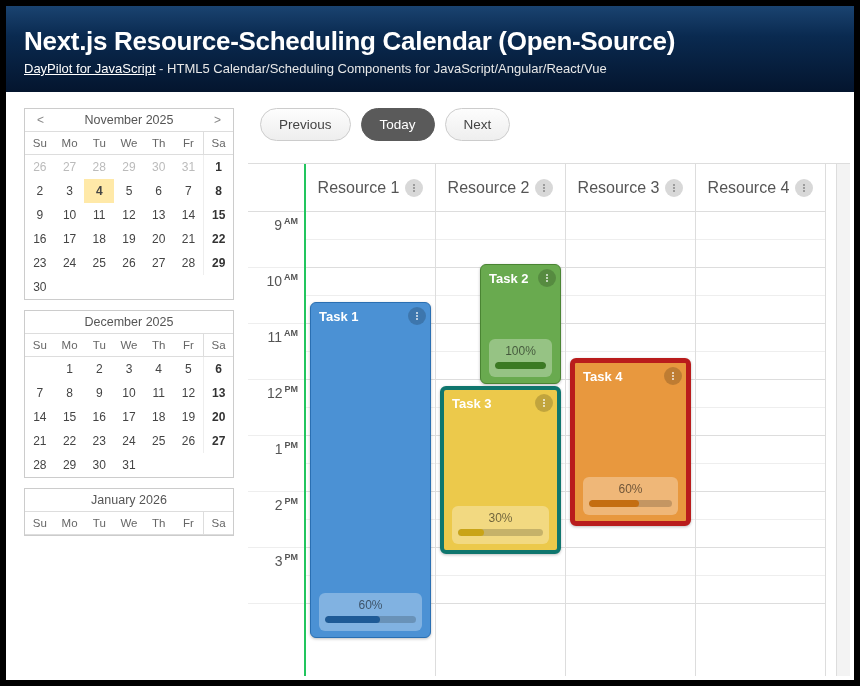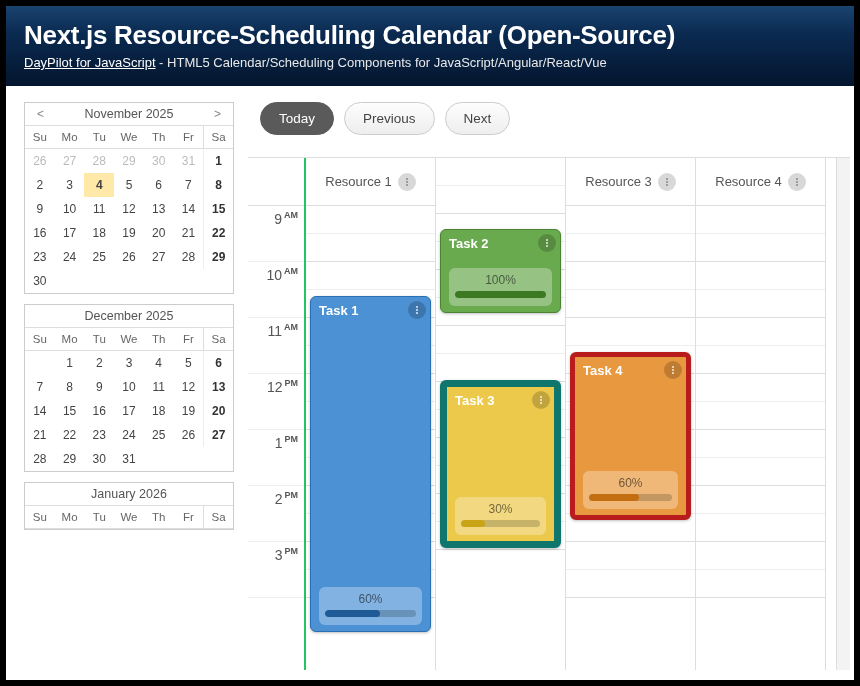--- a/index.html
+++ b/index.html
@@ -1,18 +1,18 @@
 <!DOCTYPE html>
 <html><head>
 <meta charset="utf-8">
 <style>
 * { box-sizing: border-box; margin: 0; padding: 0; }
 body { font-family: 'Segoe UI', Tahoma, sans-serif; background: #000; padding: 6px; }
 .frame { background: #fff; width: 848px; height: 674px; overflow: hidden; }
-.header { background: linear-gradient(180deg, #1a4370 0%, #0a2a50 35%, #04152e 100%); color: #fff; padding: 14px 18px 16px; }
+.header { background: linear-gradient(180deg, #1a4370 0%, #0a2a50 35%, #04152e 100%); color: #fff; padding: 20px 18px 16px; }
 .header h1 { font-size: 26px; font-weight: 700; letter-spacing: -0.3px; }
 .header .sub { font-size: 13px; margin-top: 4px; color: #e8e8e8; }
 .header a { color: #fff; text-decoration: underline; }
 .body { display: flex; padding: 16px 4px 0 18px; gap: 14px; height: calc(100% - 90px); }
 
 .sidebar { width: 210px; flex-shrink: 0; overflow: hidden; }
 .mini-cal { border: 1px solid #ccc; margin-bottom: 10px; font-size: 12px; color: #555; }
 .mc-head { display: flex; justify-content: space-between; align-items: center; padding: 4px 6px; border-bottom: 1px solid #ddd; color: #666; }
 .mc-nav { cursor: pointer; padding: 0 6px; color: #888; }
 .mc-title { font-size: 12.5px; color: #555; }
@@ -30,38 +30,38 @@
 .btn.active { background: #5a5a5a; color: #fff; border-color: #5a5a5a; }
 
 .sched { border-top: 1px solid #ddd; flex: 1; display: flex; overflow: hidden; }
 .timecol { width: 58px; border-right: 2px solid #22c55e; }
 .timecol .th { height: 48px; border-bottom: 1px solid #ddd; }
 .timecell { height: 56px; border-bottom: 1px solid #eee; text-align: right; padding: 4px 6px 0 0; font-size: 14px; color: #555; }
 .timecell sup { font-size: 9px; margin-left: 2px; font-weight: 600; }
 
 .cols { flex: 1; display: flex; position: relative; overflow: hidden; }
 .rcol { width: 130px; border-right: 1px solid #ddd; position: relative; flex-shrink: 0; }
-.rcol .rh { height: 48px; border-bottom: 1px solid #ddd; display: flex; align-items: center; justify-content: center; gap: 6px; font-size: 13px; color: #555; }
+.rcol .rh { height: 48px; border-bottom: 1px solid #ddd; display: flex; align-items: center; justify-content: center; gap: 6px; font-size: 16px; color: #555; }
 .rcol .menu { width: 18px; height: 18px; border-radius: 50%; background: #d8d8d8; display: flex; align-items: center; justify-content: center; cursor: pointer; }
 .rcol .menu svg { width: 10px; height: 10px; fill: #888; }
 .rcol .cells > div { height: 28px; border-bottom: 1px solid #eee; }
 .rcol .cells > div:nth-child(even) { border-bottom-color: #ddd; }
 
 .event { position: absolute; left: 4px; right: 4px; border-radius: 6px; box-shadow: 0 1px 3px rgba(0,0,0,0.25); color: #fff; padding: 6px 8px; font-size: 12.5px; display: flex; flex-direction: column; }
 .event .emenu { position: absolute; top: 4px; right: 4px; width: 18px; height: 18px; border-radius: 50%; background: rgba(0,0,0,0.18); display: flex; align-items: center; justify-content: center; cursor: pointer; }
 .event .emenu svg { width: 10px; height: 10px; fill: rgba(255,255,255,0.85); }
 .event .etitle { font-weight: 600; font-size: 13px; }
 .event .prog { margin-top: auto; background: rgba(255,255,255,0.3); border-radius: 6px; padding: 5px 6px 8px; }
 .event .plabel { text-align: center; font-size: 12px; margin-bottom: 4px; color: rgba(0,0,0,0.55); font-weight: 500; }
 .event .pbar { height: 7px; background: rgba(0,0,0,0.18); border-radius: 4px; overflow: hidden; }
 .event .pfill { height: 100%; border-radius: 4px; }
 
 .ev-blue   { background: #4b91d4; border: 1px solid #2a6fb2; } .ev-blue .pfill { background: #1e5a96; }
 .ev-green  { background: #69aa4f; border: 1px solid #4a8433; } .ev-green .pfill { background: #3b7a23; }
-.ev-yellow { background: #ecc94b; border: 7px solid #0f766e; gap: 39px; } .ev-yellow .pfill { background: #c9a417; }
+.ev-yellow { background: #ecc94b; border: 4px solid #0f766e; gap: 39px; } .ev-yellow .pfill { background: #c9a417; }
 .ev-orange { background: #e8983e; border: 5px solid #b91c1c; } .ev-orange .pfill { background: #c46e12; }
 
 .vscroll { width: 14px; background: #f3f3f3; border-left: 1px solid #ddd; }
 </style>
 </head>
 <body>
 
 <div class="frame">
   <div class="header">
     <h1>Next.js Resource-Scheduling Calendar (Open-Source)</h1>
@@ -194,22 +194,22 @@
             <div class="mc-dow">We</div>
             <div class="mc-dow">Th</div>
             <div class="mc-dow">Fr</div>
             <div class="mc-dow wk">Sa</div>
           </div>
         </div>
       </div>
 
     <div class="main">
       <div class="toolbar">
+        <button class="btn">Previous</button>
         <button class="btn active">Today</button>
-        <button class="btn">Previous</button>
         <button class="btn">Next</button>
       </div>
 
       <div class="sched">
         <div class="timecol">
           <div class="th"></div>
           <div id="timecells">
               <div class="timecell">9<sup>AM</sup></div>
               <div class="timecell">10<sup>AM</sup></div>
               <div class="timecell">11<sup>AM</sup></div>
@@ -258,37 +258,47 @@
                 </span>
                 <div class="prog">
                   <div class="plabel">60%</div>
                   <div class="pbar">
                     <div class="pfill" style="width:60%"></div>
                   </div>
                 </div>
               </div>
             </div>
             <div class="rcol">
+              <div class="rh">
+                <span>Resource 2</span>
+                <span class="menu">
+                  <svg viewBox="0 0 10 10">
+                    <circle cx="5" cy="2" r="1"></circle>
+                    <circle cx="5" cy="5" r="1"></circle>
+                    <circle cx="5" cy="8" r="1"></circle>
+                  </svg>
+                </span>
+              </div>
               <div class="cells">
                 <div></div>
                 <div></div>
                 <div></div>
                 <div></div>
                 <div></div>
                 <div></div>
                 <div></div>
                 <div></div>
                 <div></div>
                 <div></div>
                 <div></div>
                 <div></div>
                 <div></div>
                 <div></div>
               </div>
-              <div class="event ev-green" style="top: 71px; height: 84px;">
+              <div class="event ev-green" style="top: 100px; height: 120px; margin-left: 40px;">
                 <div class="etitle">Task 2</div>
                 <span class="emenu">
                   <svg viewBox="0 0 10 10">
                     <circle cx="5" cy="2" r="1"></circle>
                     <circle cx="5" cy="5" r="1"></circle>
                     <circle cx="5" cy="8" r="1"></circle>
                   </svg>
                 </span>
                 <div class="prog">
                   <div class="plabel">100%</div>

